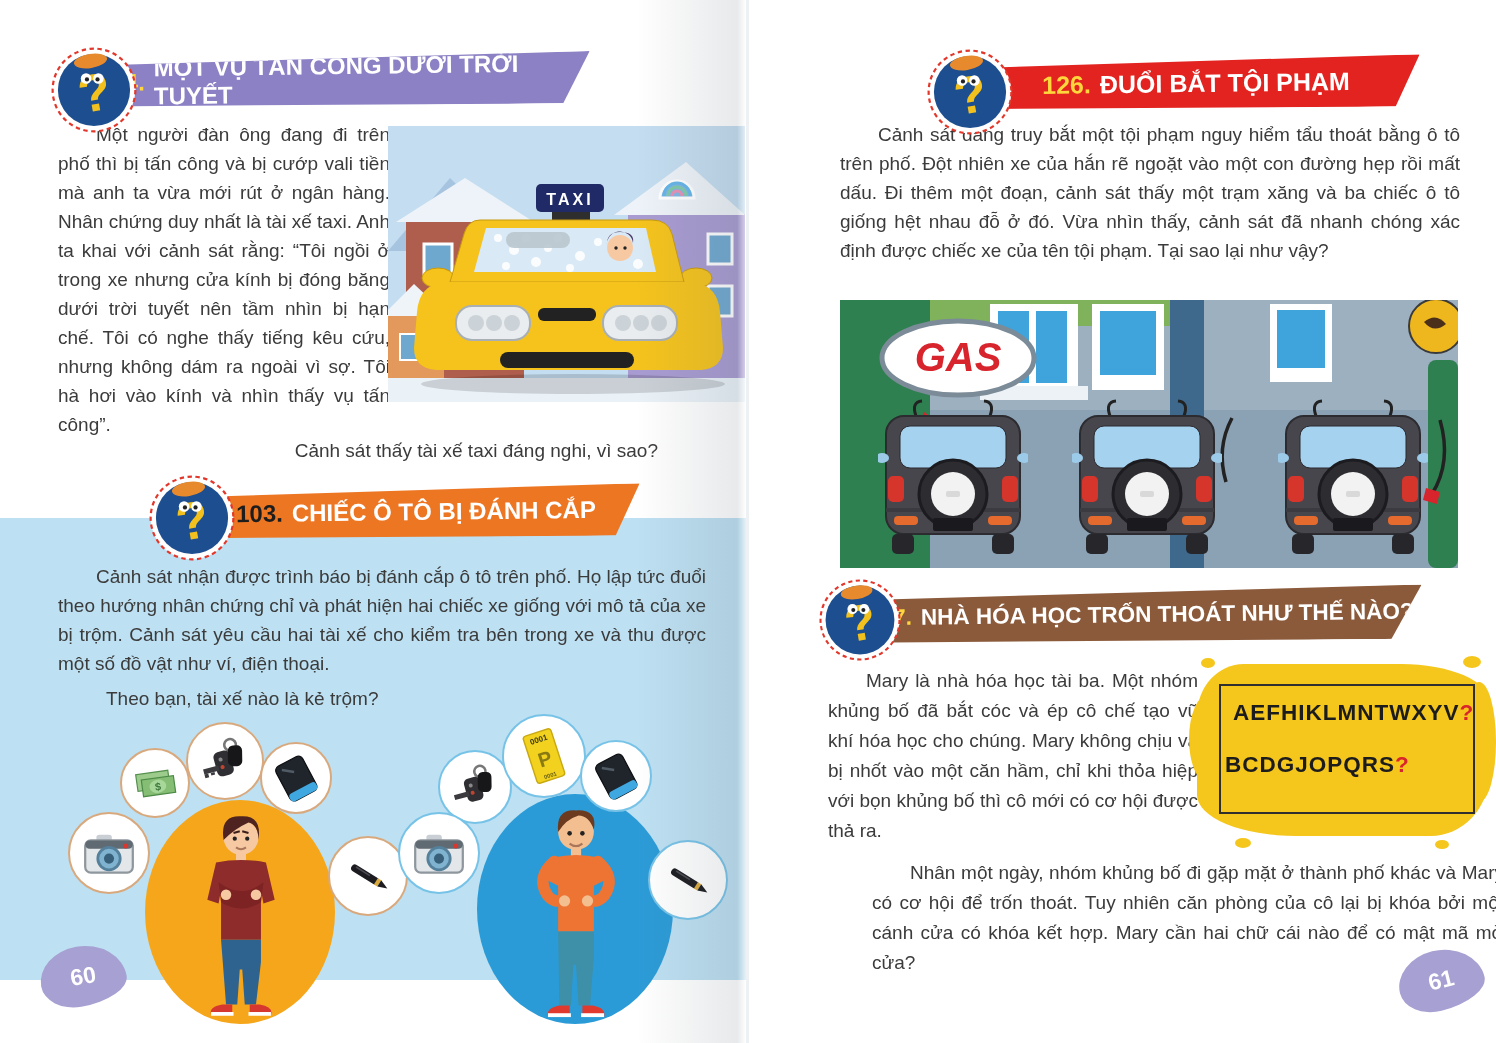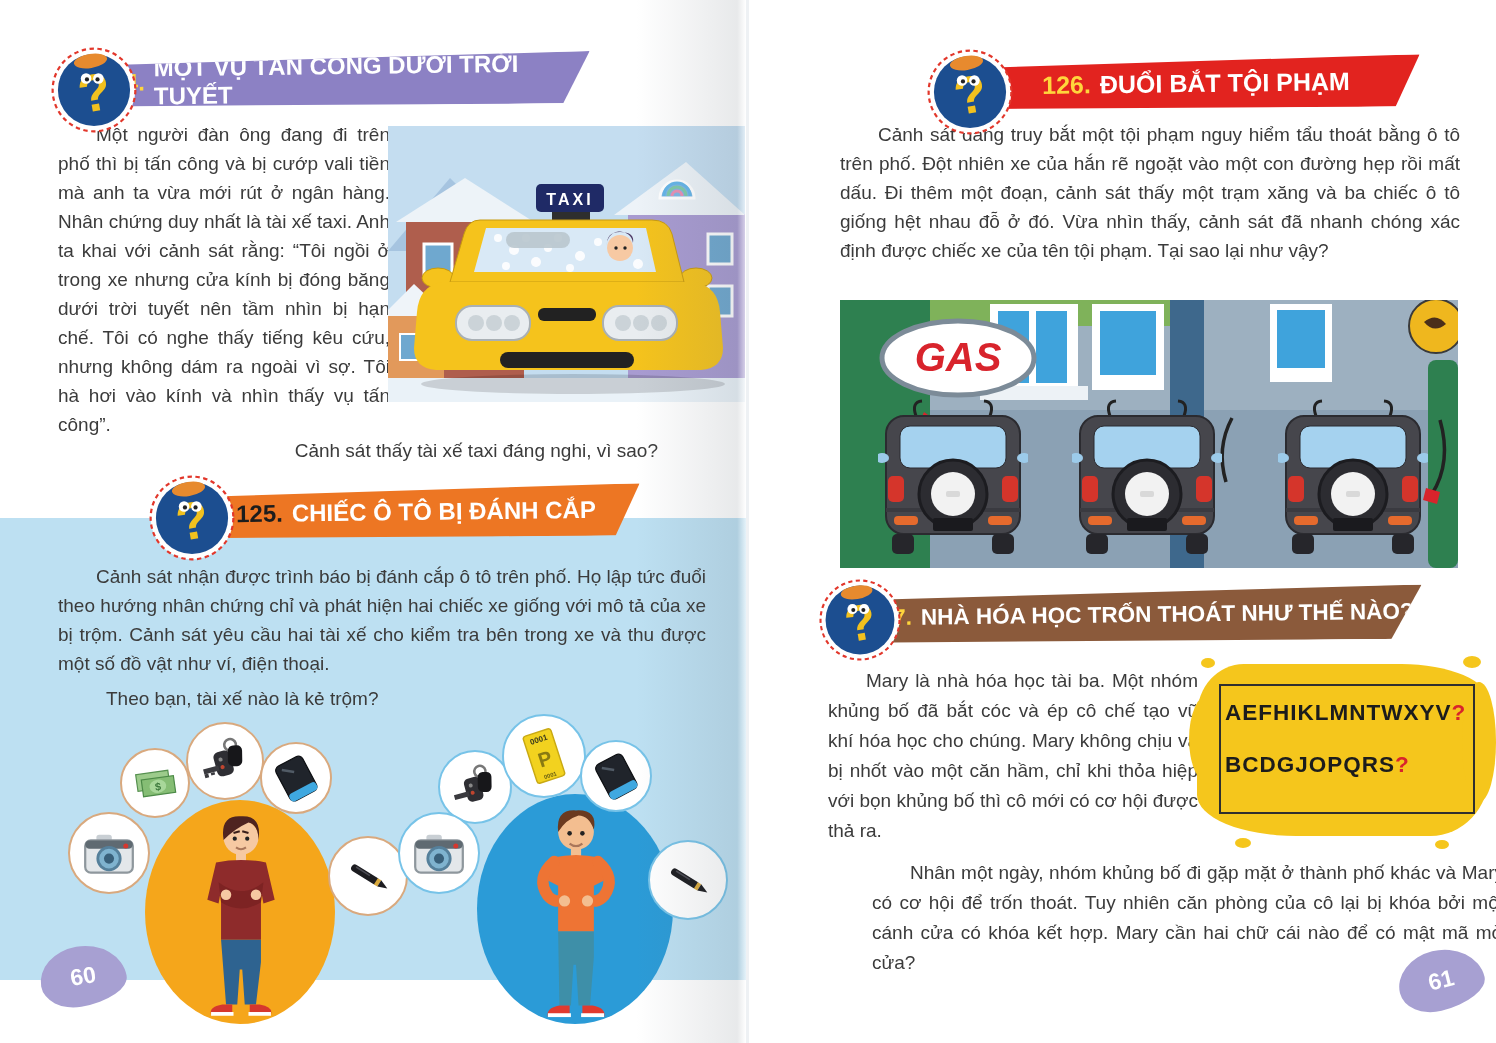--- a/index.html
+++ b/index.html
@@ -153,21 +153,21 @@
       <circle cx="124" cy="197" r="8" fill="#CBD3D8"></circle>
     <rect x="215" y="180" width="74" height="34" rx="16" fill="#E9EDF0" stroke="#A9B0B5" stroke-width="2"></rect>
     <circle cx="235" cy="197" r="8" fill="#CBD3D8"></circle>
       <circle cx="253" cy="197" r="8" fill="#CBD3D8"></circle>
       <circle cx="271" cy="197" r="8" fill="#CBD3D8"></circle>
     <rect x="150" y="182" width="58" height="13" rx="6" fill="#222"></rect>
     <rect x="112" y="226" width="134" height="16" rx="8" fill="#222"></rect>
   </svg>
 
   <div class="banner orange" style="left:192px;top:486px;width:448px;height:52px;">
-    <span class="num">125.</span>
+    <span class="num">103.</span>
     <span>CHIẾC Ô TÔ BỊ ĐÁNH CẮP</span>
   </div>
   <svg class="mascot" style="left:148px;top:474px" width="88" height="88">
       <use href="#mascot-sym"></use>
     </svg>
 
   <div class="body-text" style="left:58px;top:562px;width:648px;">Cảnh sát nhận được trình báo bị đánh cắp ô tô trên phố. Họ lập tức đuổi theo hướng nhân chứng chỉ và phát hiện hai chiếc xe giống với mô tả của xe bị trộm. Cảnh sát yêu cầu hai tài xế cho kiểm tra bên trong xe và thu được một số đồ vật như ví, điện thoại.</div>
   <div class="question" style="left:68px;top:684px;width:600px;">Theo bạn, tài xế nào là kẻ trộm?</div>
 
   <div class="illus" style="left:40px;top:712px;width:680px;height:316px;">
@@ -374,21 +374,21 @@
 
   <div class="body-text tight" style="left:828px;top:666px;width:370px;">Mary là nhà hóa học tài ba. Một nhóm khủng bố đã bắt cóc và ép cô chế tạo vũ khí hóa học cho chúng. Mary không chịu và bị nhốt vào một căn hầm, chỉ khi thỏa hiệp với bọn khủng bố thì cô mới có cơ hội được thả ra.</div>
 
   <div class="letters-wrap">
     <div class="splash"></div>
     <div class="splash-dot" style="left:6px;top:2px;width:14px;height:10px;"></div>
     <div class="splash-dot" style="left:268px;top:0;width:18px;height:12px;"></div>
     <div class="splash-dot" style="left:40px;top:182px;width:16px;height:10px;"></div>
     <div class="splash-dot" style="left:240px;top:184px;width:14px;height:9px;"></div>
     <div class="letters-frame"></div>
-    <div class="letters-line" style="top:44px;">
+    <div class="letters-line" style="top:44px;margin-left:8px;">
       <span>AEFHIKLMNTWXYV</span><span class="qmark">?</span>
     </div>
     <div class="letters-line" style="top:96px;">
       <span>BCDGJOPQRS</span><span class="qmark">?</span>
     </div>
   </div>
 
   <div class="body-text tight" style="left:872px;top:858px;width:632px;">Nhân một ngày, nhóm khủng bố đi gặp mặt ở thành phố khác và Mary có cơ hội để trốn thoát. Tuy nhiên căn phòng của cô lại bị khóa bởi một cánh cửa có khóa kết hợp. Mary cần hai chữ cái nào để có mật mã mở cửa?</div>
 
   <div class="pebble" style="left:1398px;top:950px;transform:rotate(-14deg);">

